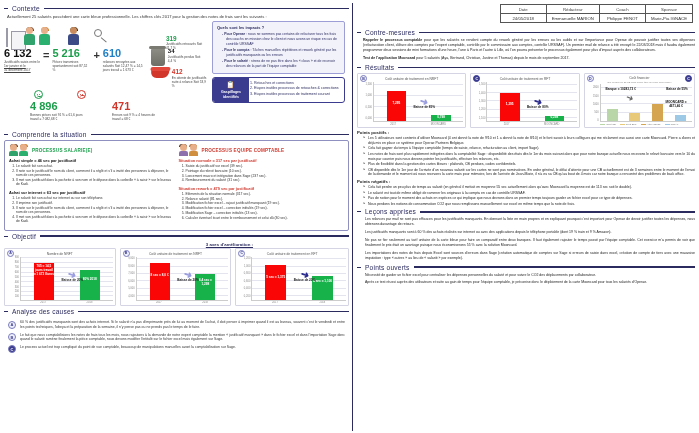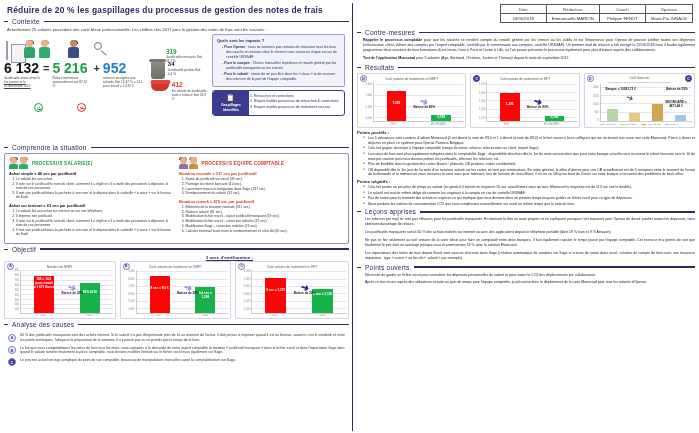--- a/index.html
+++ b/index.html
@@ -168,21 +168,21 @@
     content:""; position:absolute; left: -1px; top: -2.5px; width: 20px; height: 4px;
     background: #e2493c; border-radius: 3px;
   }
 
   .eq-row {
     display: flex; align-items: flex-start; gap: 3px;
     margin-top: 1px;
   }
   .stat { }
   .stat .num {
-    font-size: 14px; font-weight: bold; line-height: 1;
+    font-size: 11px; font-weight: bold; line-height: 1;
   }
   .stat .num.blk { color: #111; }
   .stat .num.grn { color: #1b9e4b; }
   .stat .num.blu { color: #1f7fc4; }
   .stat .num.red { color: #d2352a; }
   .stat .cap {
     font-size: 3.2px; color: #444; line-height: 1.25; margin-top: 1px;
     max-width: 52px;
   }
   .stat .cap u { text-decoration: underline; }
@@ -367,21 +367,20 @@
     position: absolute; font-size: 3.1px; font-weight: bold; line-height: 1.2; text-align: center;
   }
 </style>
 </head>
 <body>
 
 <div class="page">
 
   <div class="col-left">
 
-    <div class="doc-title">Réduire de 20 % les gaspillages  du processus de gestion des notes de frais</div>
 
     <div class="section">
       <div class="sec-head">
         <span class="dash"></span>
         <span class="sec-title">Contexte</span>
         <span class="rule"></span>
       </div>
       <div class="ctx-intro">Actuellement 25 salariés possèdent une carte bleue professionnelle. Les chiffres clés 2017 pour la gestion des notes de frais sont les suivants :</div>
 
       <div class="ctx-body">
@@ -424,21 +423,21 @@
                 <u>31 décembre 2017</u>
               </div>
             </div>
             <div class="op">=</div>
             <div class="stat">
               <div class="num grn">5 216</div>
               <div class="cap" style="max-width:38px">Pièces transmises spontanément soit 87,52 %</div>
             </div>
             <div class="op">+</div>
             <div class="stat">
-              <div class="num blu">952</div>
+              <div class="num blu">610</div>
               <div class="cap" style="max-width:40px">relances envoyées aux salariés Soit 12,47 % = 14,5 jours travail = 1 673 €</div>
             </div>
             <div style="width:2px"></div>
             <div style="display:flex;flex-direction:column;gap:3px;">
               <div style="display:flex;gap:3px;align-items:flex-start;">
                 <span class="trash"></span>
                 <div class="stat">
                   <div class="num blk" style="font-size:6px">34</div>
                   <div class="cap" style="max-width:36px">Justificatifs perdus Soit 4,4 %</div>
                 </div>
@@ -460,20 +459,30 @@
 
           <div class="faces" style="margin-top:2px;">
             <span class="face">
                 <i></i>
               </span>
             <span class="face sad">
                 <i></i>
               </span>
           </div>
 
+          <div class="bottom-stats">
+            <div class="stat">
+              <div class="num grn">4 896</div>
+              <div class="cap" style="max-width:56px">Bonnes pièces soit 91 % = 61,6 jours travail = 7 082,68 €</div>
+            </div>
+            <div class="stat">
+              <div class="num red">471</div>
+              <div class="cap" style="max-width:52px">Erreurs soit 9 % = 4 heures de travail = 68 €</div>
+            </div>
+          </div>
         </div>
 
         <div class="ctx-right">
           <div class="impacts">
             <h4>Quels sont les impacts ?</h4>
             <ul>
               <li>-&nbsp;<b>Pour Operae</b><span> : nous ne sommes pas certains de refacturer tous les frais des coachs en mission chez le client et nous avons un risque en cas de contrôle URSSAF</span></li>
               <li>-&nbsp;<b>Pour le compta</b><span> : Tâches manuelles répétitives et rework généré par les justificatifs manquants ou les erreurs</span></li>
               <li>-&nbsp;<b>Pour le salarié</b><span> : stress de ne pas être dans les « clous » et de recevoir des relances de la part de l'équipe comptable</span></li>
             </ul>

